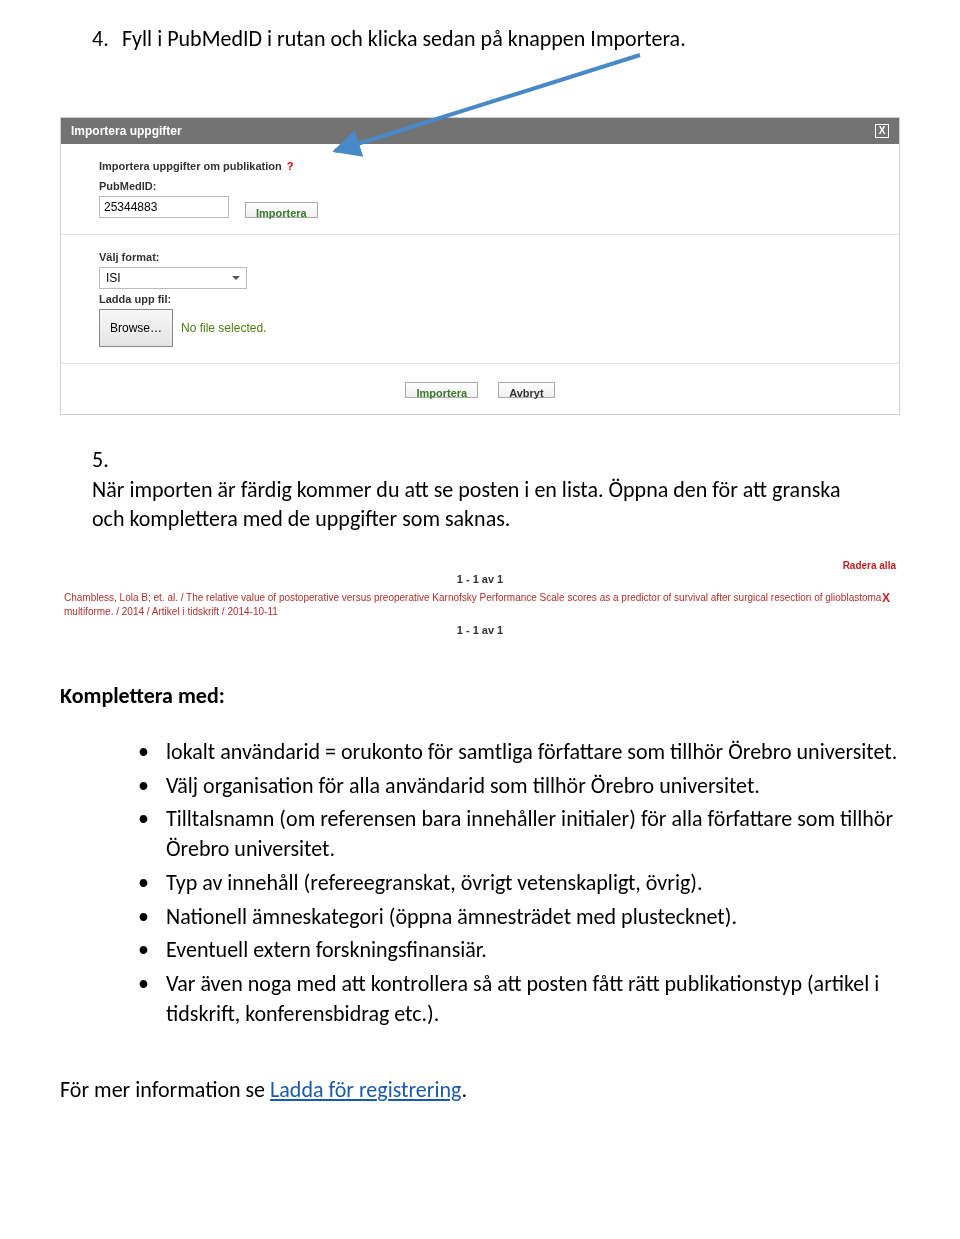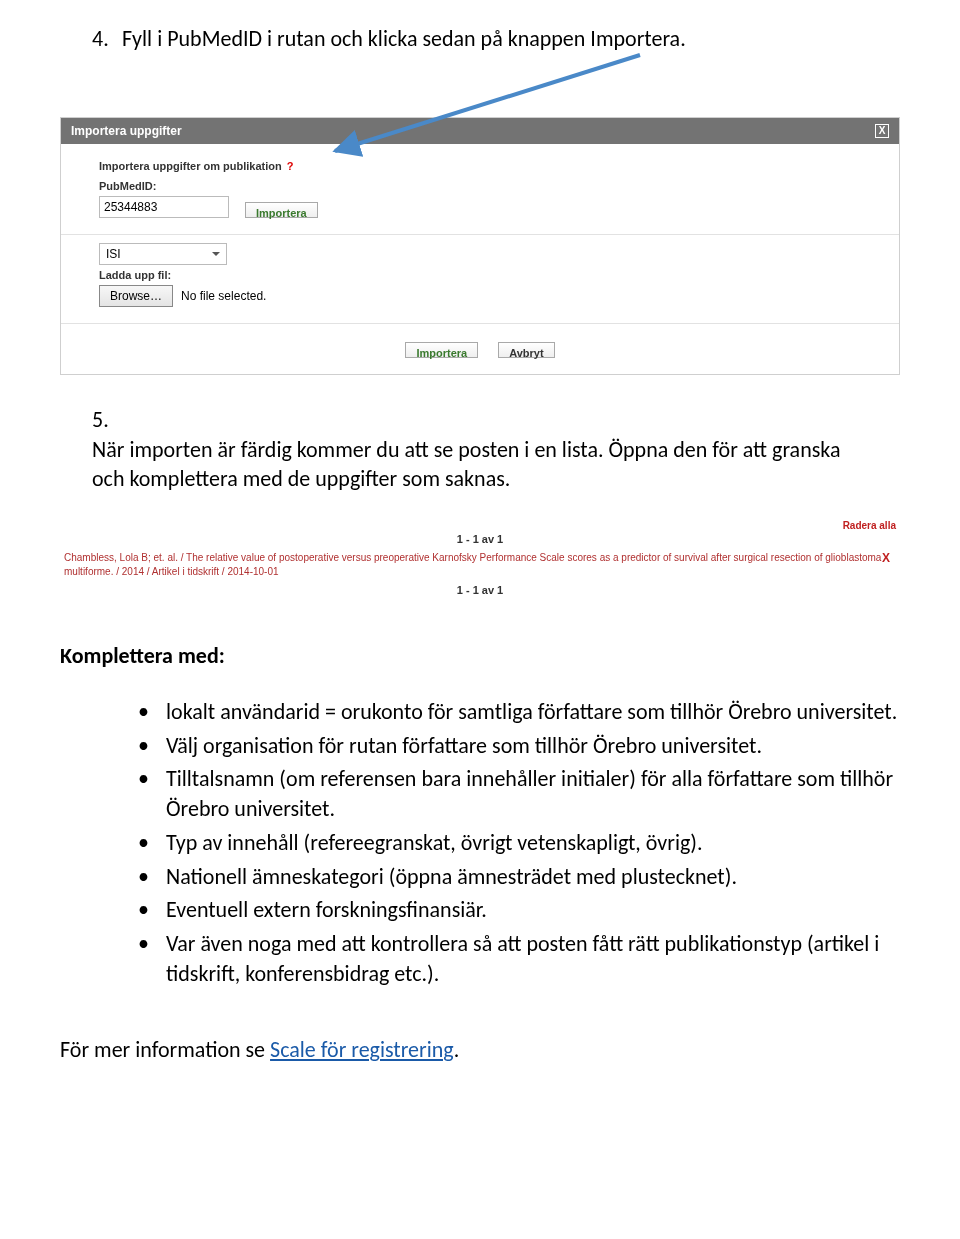--- a/index.html
+++ b/index.html
@@ -82,42 +82,42 @@
     background: linear-gradient(#fff, #efefef);
     border: 1px solid #a9a9a9;
     padding: 4px 10px;
     height: 16px;
     cursor: pointer;
   }
   .selectish {
     display: flex;
     align-items: center;
     justify-content: space-between;
-    width: 128px;
+    width: 148px;
     height: 22px;
     border: 1px solid #bbb;
     background: #fff;
     padding: 0 4px 0 6px;
     font-size: 12px;
   }
   .selectish .chev {
     width: 12px; height: 12px;
     display: flex; align-items: center; justify-content: center;
   }
   .browse-row { display: flex; align-items: center; gap: 8px; margin-top: 4px; }
   .browse-btn {
     font-family: Arial, sans-serif;
     font-size: 12px;
     background: linear-gradient(#f7f7f7, #e4e4e4);
     border: 1px solid #888;
     padding: 2px 10px;
-    height: 22px;
+    height: 38px;
     cursor: pointer;
   }
-  .nofile { font-size: 12px; color: #000000; }
+  .nofile { font-size: 12px; color: #4d7c0f; }
   .panel-foot {
     display: flex;
     justify-content: center;
     gap: 20px;
     padding: 18px 0 16px 0;
   }
   
   .step5 {
     margin: 30px 0 24px 32px;
     font-size: 22px;
@@ -231,20 +231,21 @@
         <span class="help">?</span>
       </div>
       <div class="lbl">PubMedID:</div>
       <div class="pubmed-row">
         <input class="txt-input" value="25344883" style="">
         <button class="btn-green">Importera</button>
       </div>
     </div>
 
     <div class="sec">
+      <div class="lbl">Välj format:</div>
       <div class="selectish">
         <span>ISI</span>
         <span class="chev">
           <svg width="8" height="8" viewBox="0 0 8 8">
               <path d="M0 2 L4 6 L8 2 Z" fill="#555"></path>
             </svg>
         </span>
       </div>
 
       <div class="lbl" style="margin-top:4px">Ladda upp fil:</div>
@@ -263,35 +264,35 @@
   <div class="step5">
     <span class="num">5.</span><span class="body-wrap">När importen är färdig kommer du att se posten i en lista. Öppna den för att granska och komplettera med de uppgifter som saknas.</span>
   </div>
 
   <div class="result-area">
     <div class="result-top">
       <span class="radera">Radera alla</span>
     </div>
     <div class="pager">1 - 1 av 1</div>
     <div class="result-row">
-      <a href="#" style="text-decoration:none"><span class="citation">Chambless, Lola B; et. al. / The relative value of postoperative versus preoperative Karnofsky Performance Scale scores as a predictor of survival after surgical resection of glioblastoma multiforme. / 2014 / Artikel i tidskrift / 2014-10-01</span></a>
+      <a href="#" style="text-decoration:none"><span class="citation">Chambless, Lola B; et. al. / The relative value of postoperative versus preoperative Karnofsky Performance Scale scores as a predictor of survival after surgical resection of glioblastoma multiforme. / 2014 / Artikel i tidskrift / 2014-10-11</span></a>
       <span class="row-x">X</span>
     </div>
     <div class="pager">1 - 1 av 1</div>
   </div>
 
   <div class="heading-b">Komplettera med:</div>
 
   <ul class="komplist">
     <li>lokalt användarid = orukonto för samtliga författare som tillhör Örebro universitet.</li>
-    <li>Välj organisation för rutan författare som tillhör Örebro universitet.</li>
+    <li>Välj organisation för alla användarid som tillhör Örebro universitet.</li>
     <li>Tilltalsnamn (om referensen bara innehåller initialer) för alla författare som tillhör Örebro universitet.</li>
     <li>Typ av innehåll (refereegranskat, övrigt vetenskapligt, övrig).</li>
     <li>Nationell ämneskategori (öppna ämnesträdet med plustecknet).</li>
     <li>Eventuell extern forskningsfinansiär.</li>
     <li>Var även noga med att kontrollera så att posten fått rätt publikationstyp (artikel i tidskrift, konferensbidrag etc.).</li>
   </ul>
 
   <div class="footer-line">
-    <span>För mer information se </span><a href="#">Scale för registrering</a><span>.</span>
+    <span>För mer information se </span><a href="#">Ladda för registrering</a><span>.</span>
   </div>
 
 </div>
 
 </body></html>

